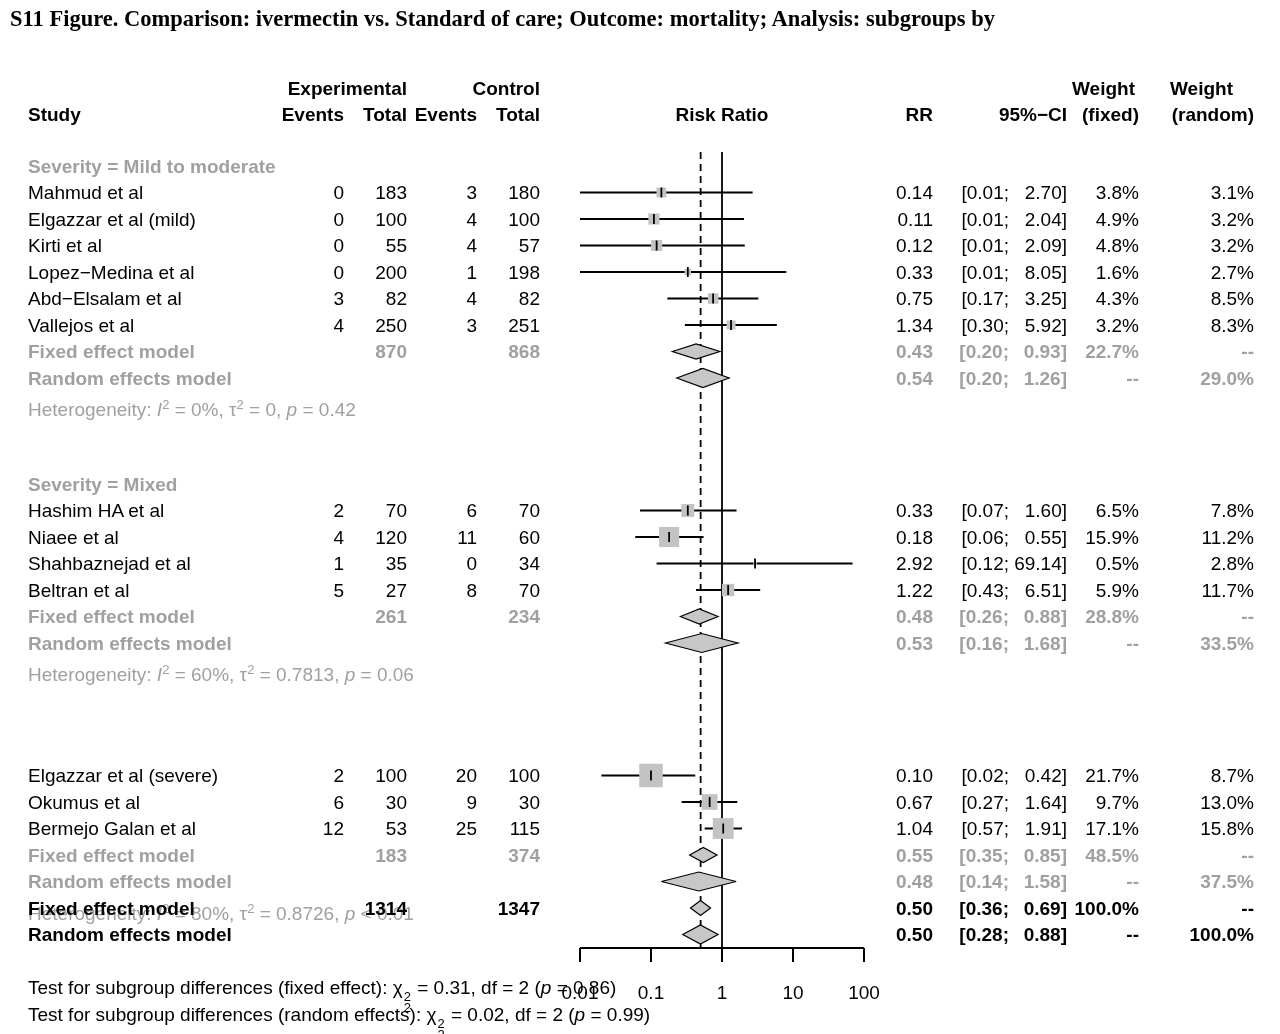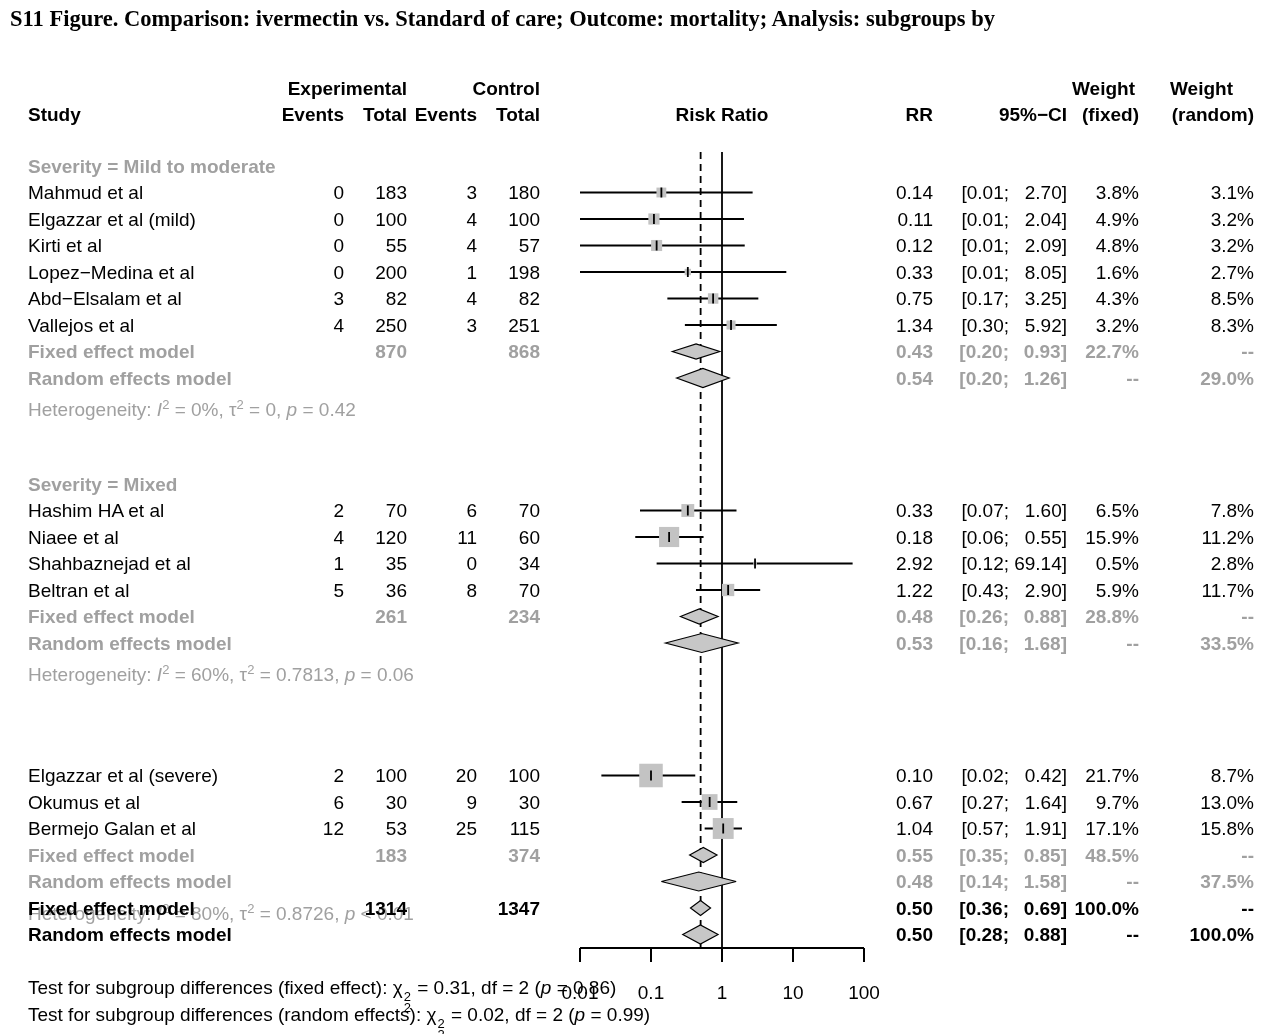--- a/index.html
+++ b/index.html
@@ -205,26 +205,26 @@
       <div class="t r" style="top: 550px; right: 873px;">35</div>
       <div class="t r" style="top: 550px; right: 803px;">0</div>
       <div class="t r" style="top: 550px; right: 740px;">34</div>
       <div class="t r" style="top: 550px; right: 347px;">2.92</div>
       <div class="t r" style="top: 550px; right: 271px;">[0.12;</div>
       <div class="t r" style="top: 550px; right: 213px;">69.14]</div>
       <div class="t r" style="top: 550px; right: 141px;">0.5%</div>
       <div class="t r" style="top: 550px; right: 26px;">2.8%</div>
       <div class="t" style="top: 576.5px; left: 28px;">Beltran et al</div>
       <div class="t r" style="top: 576.5px; right: 936px;">5</div>
-      <div class="t r" style="top: 576.5px; right: 873px;">36</div>
+      <div class="t r" style="top: 576.5px; right: 873px;">27</div>
       <div class="t r" style="top: 576.5px; right: 803px;">8</div>
       <div class="t r" style="top: 576.5px; right: 740px;">70</div>
       <div class="t r" style="top: 576.5px; right: 347px;">1.22</div>
       <div class="t r" style="top: 576.5px; right: 271px;">[0.43;</div>
-      <div class="t r" style="top: 576.5px; right: 213px;">2.90]</div>
+      <div class="t r" style="top: 576.5px; right: 213px;">6.51]</div>
       <div class="t r" style="top: 576.5px; right: 141px;">5.9%</div>
       <div class="t r" style="top: 576.5px; right: 26px;">11.7%</div>
       <div class="t b g" style="top: 603px; left: 28px;">Fixed effect model</div>
       <div class="t r b g" style="top: 603px; right: 873px;">261</div>
       <div class="t r b g" style="top: 603px; right: 740px;">234</div>
       <div class="t r b g" style="top: 603px; right: 347px;">0.48</div>
       <div class="t r b g" style="top: 603px; right: 271px;">[0.26;</div>
       <div class="t r b g" style="top: 603px; right: 213px;">0.88]</div>
       <div class="t r b g" style="top: 603px; right: 141px;">28.8%</div>
       <div class="t r b g" style="top: 603px; right: 26px;">--</div>

